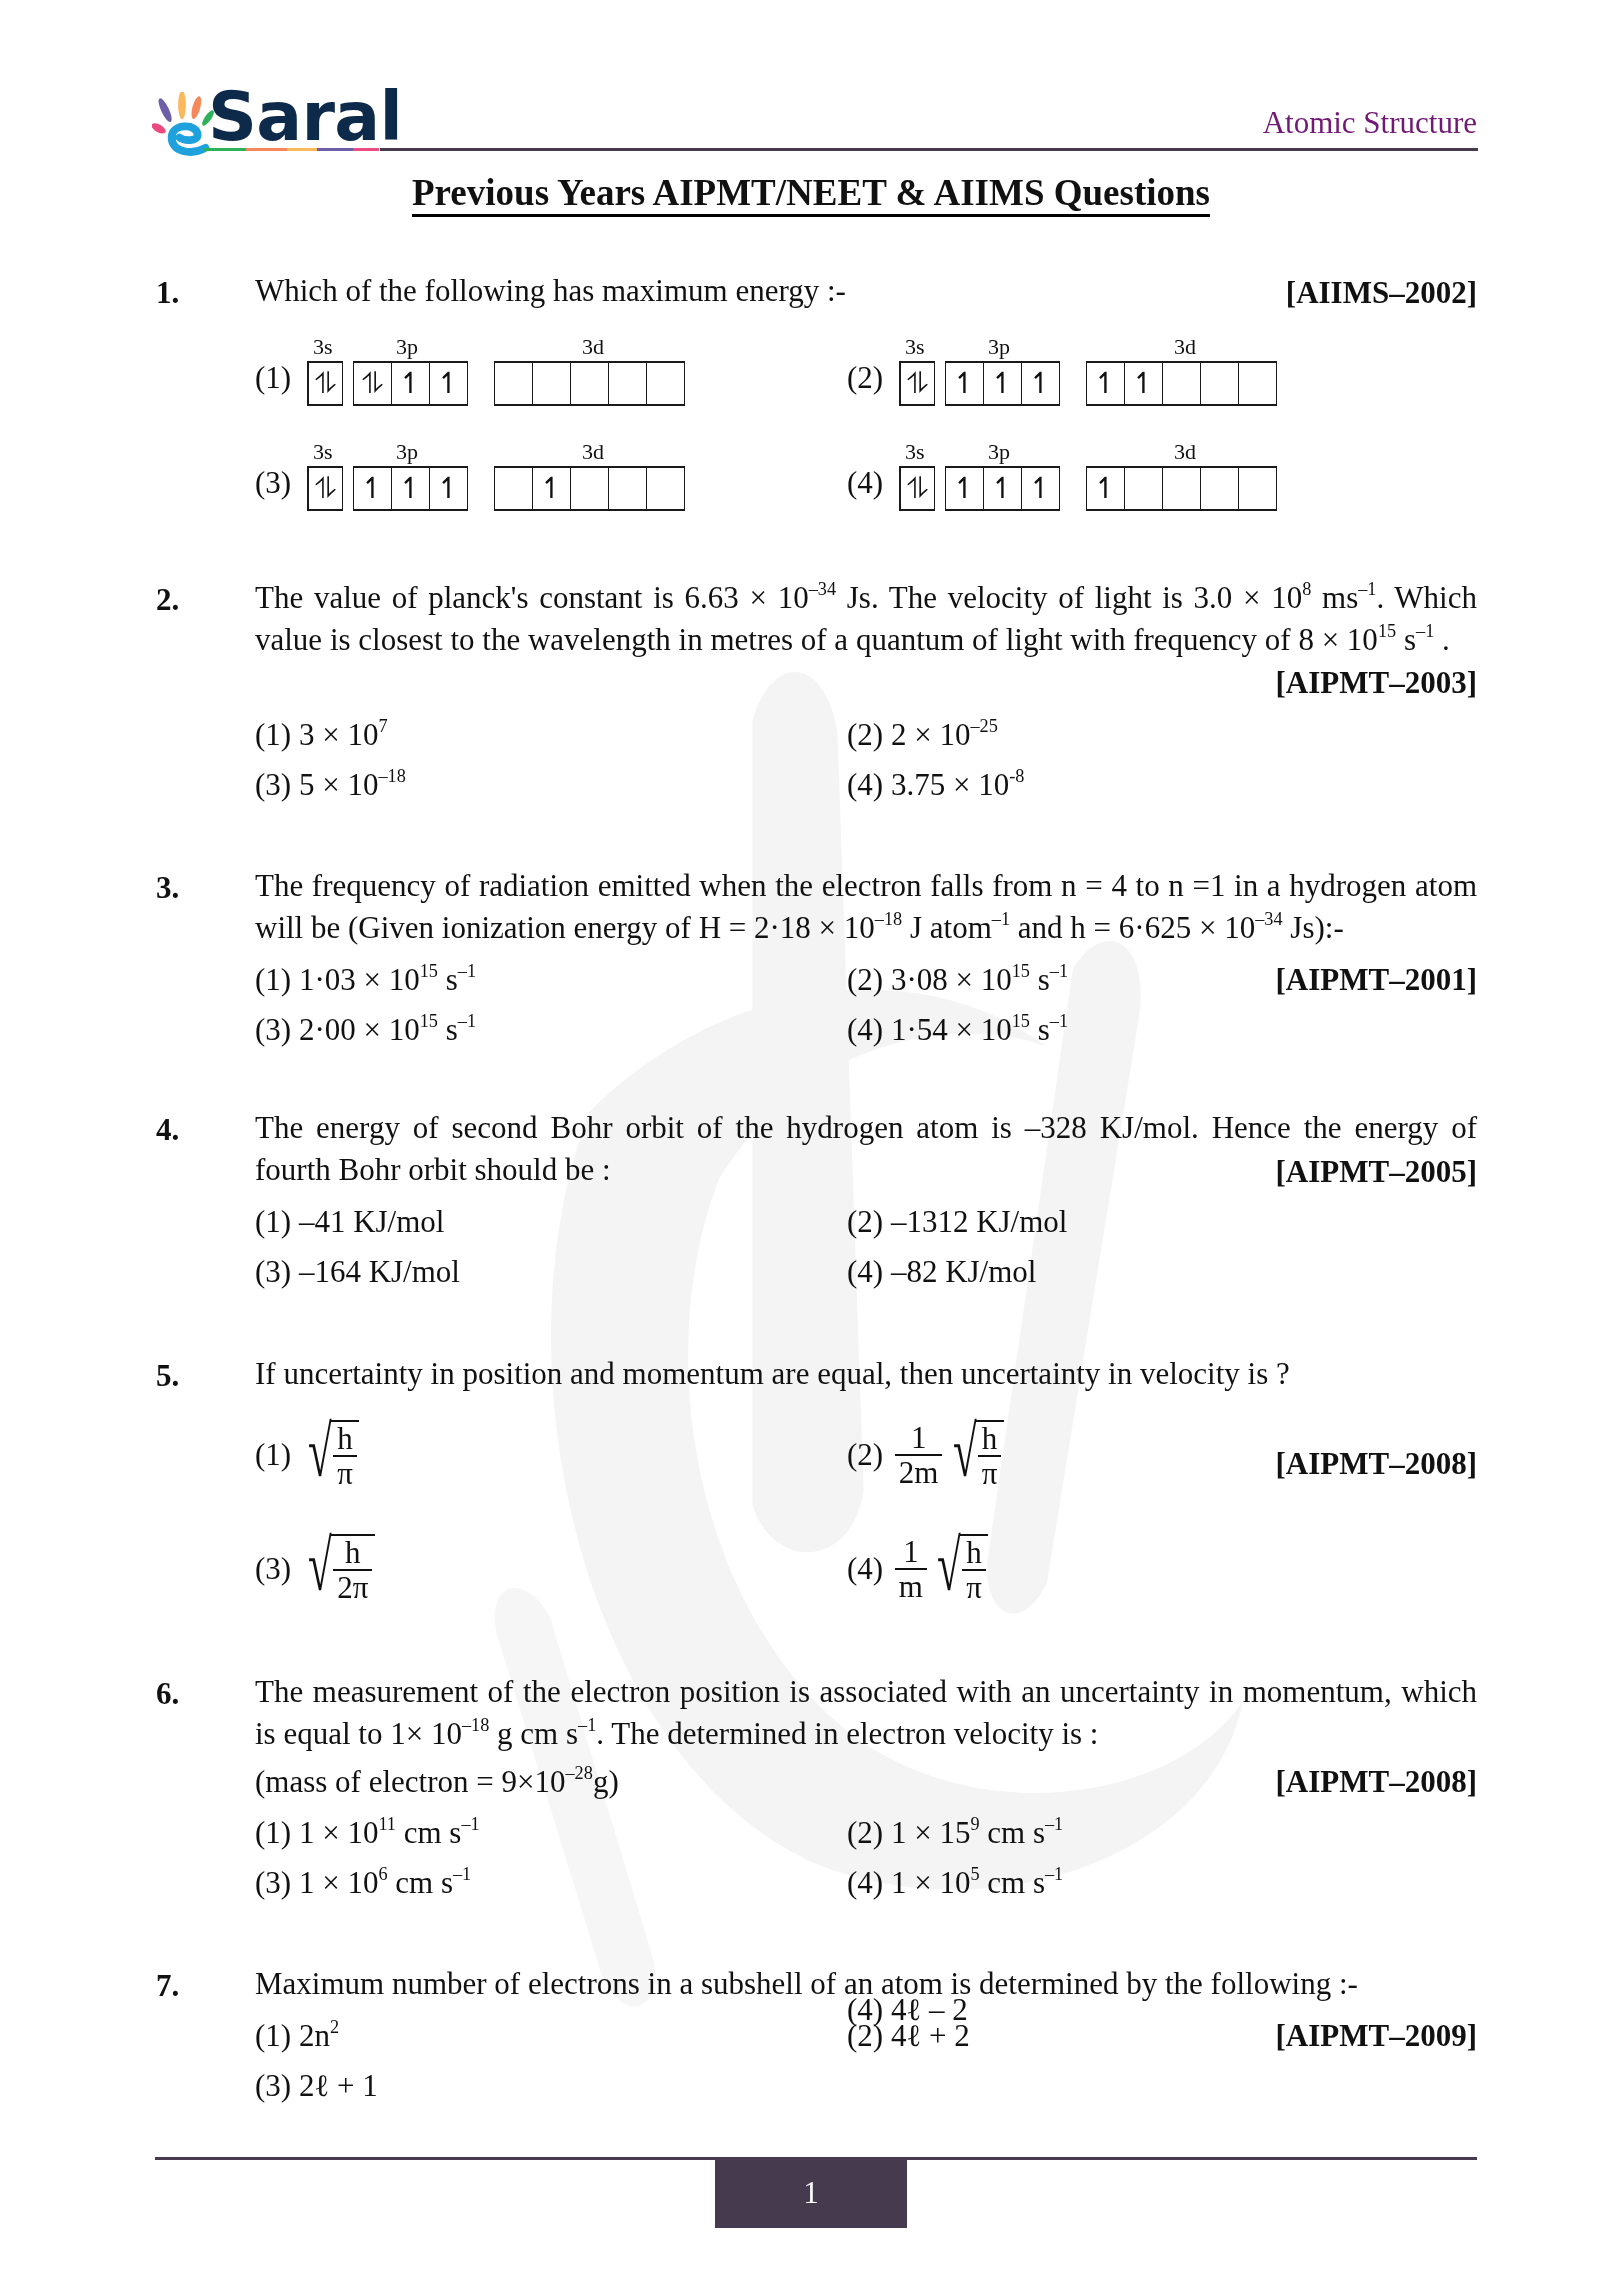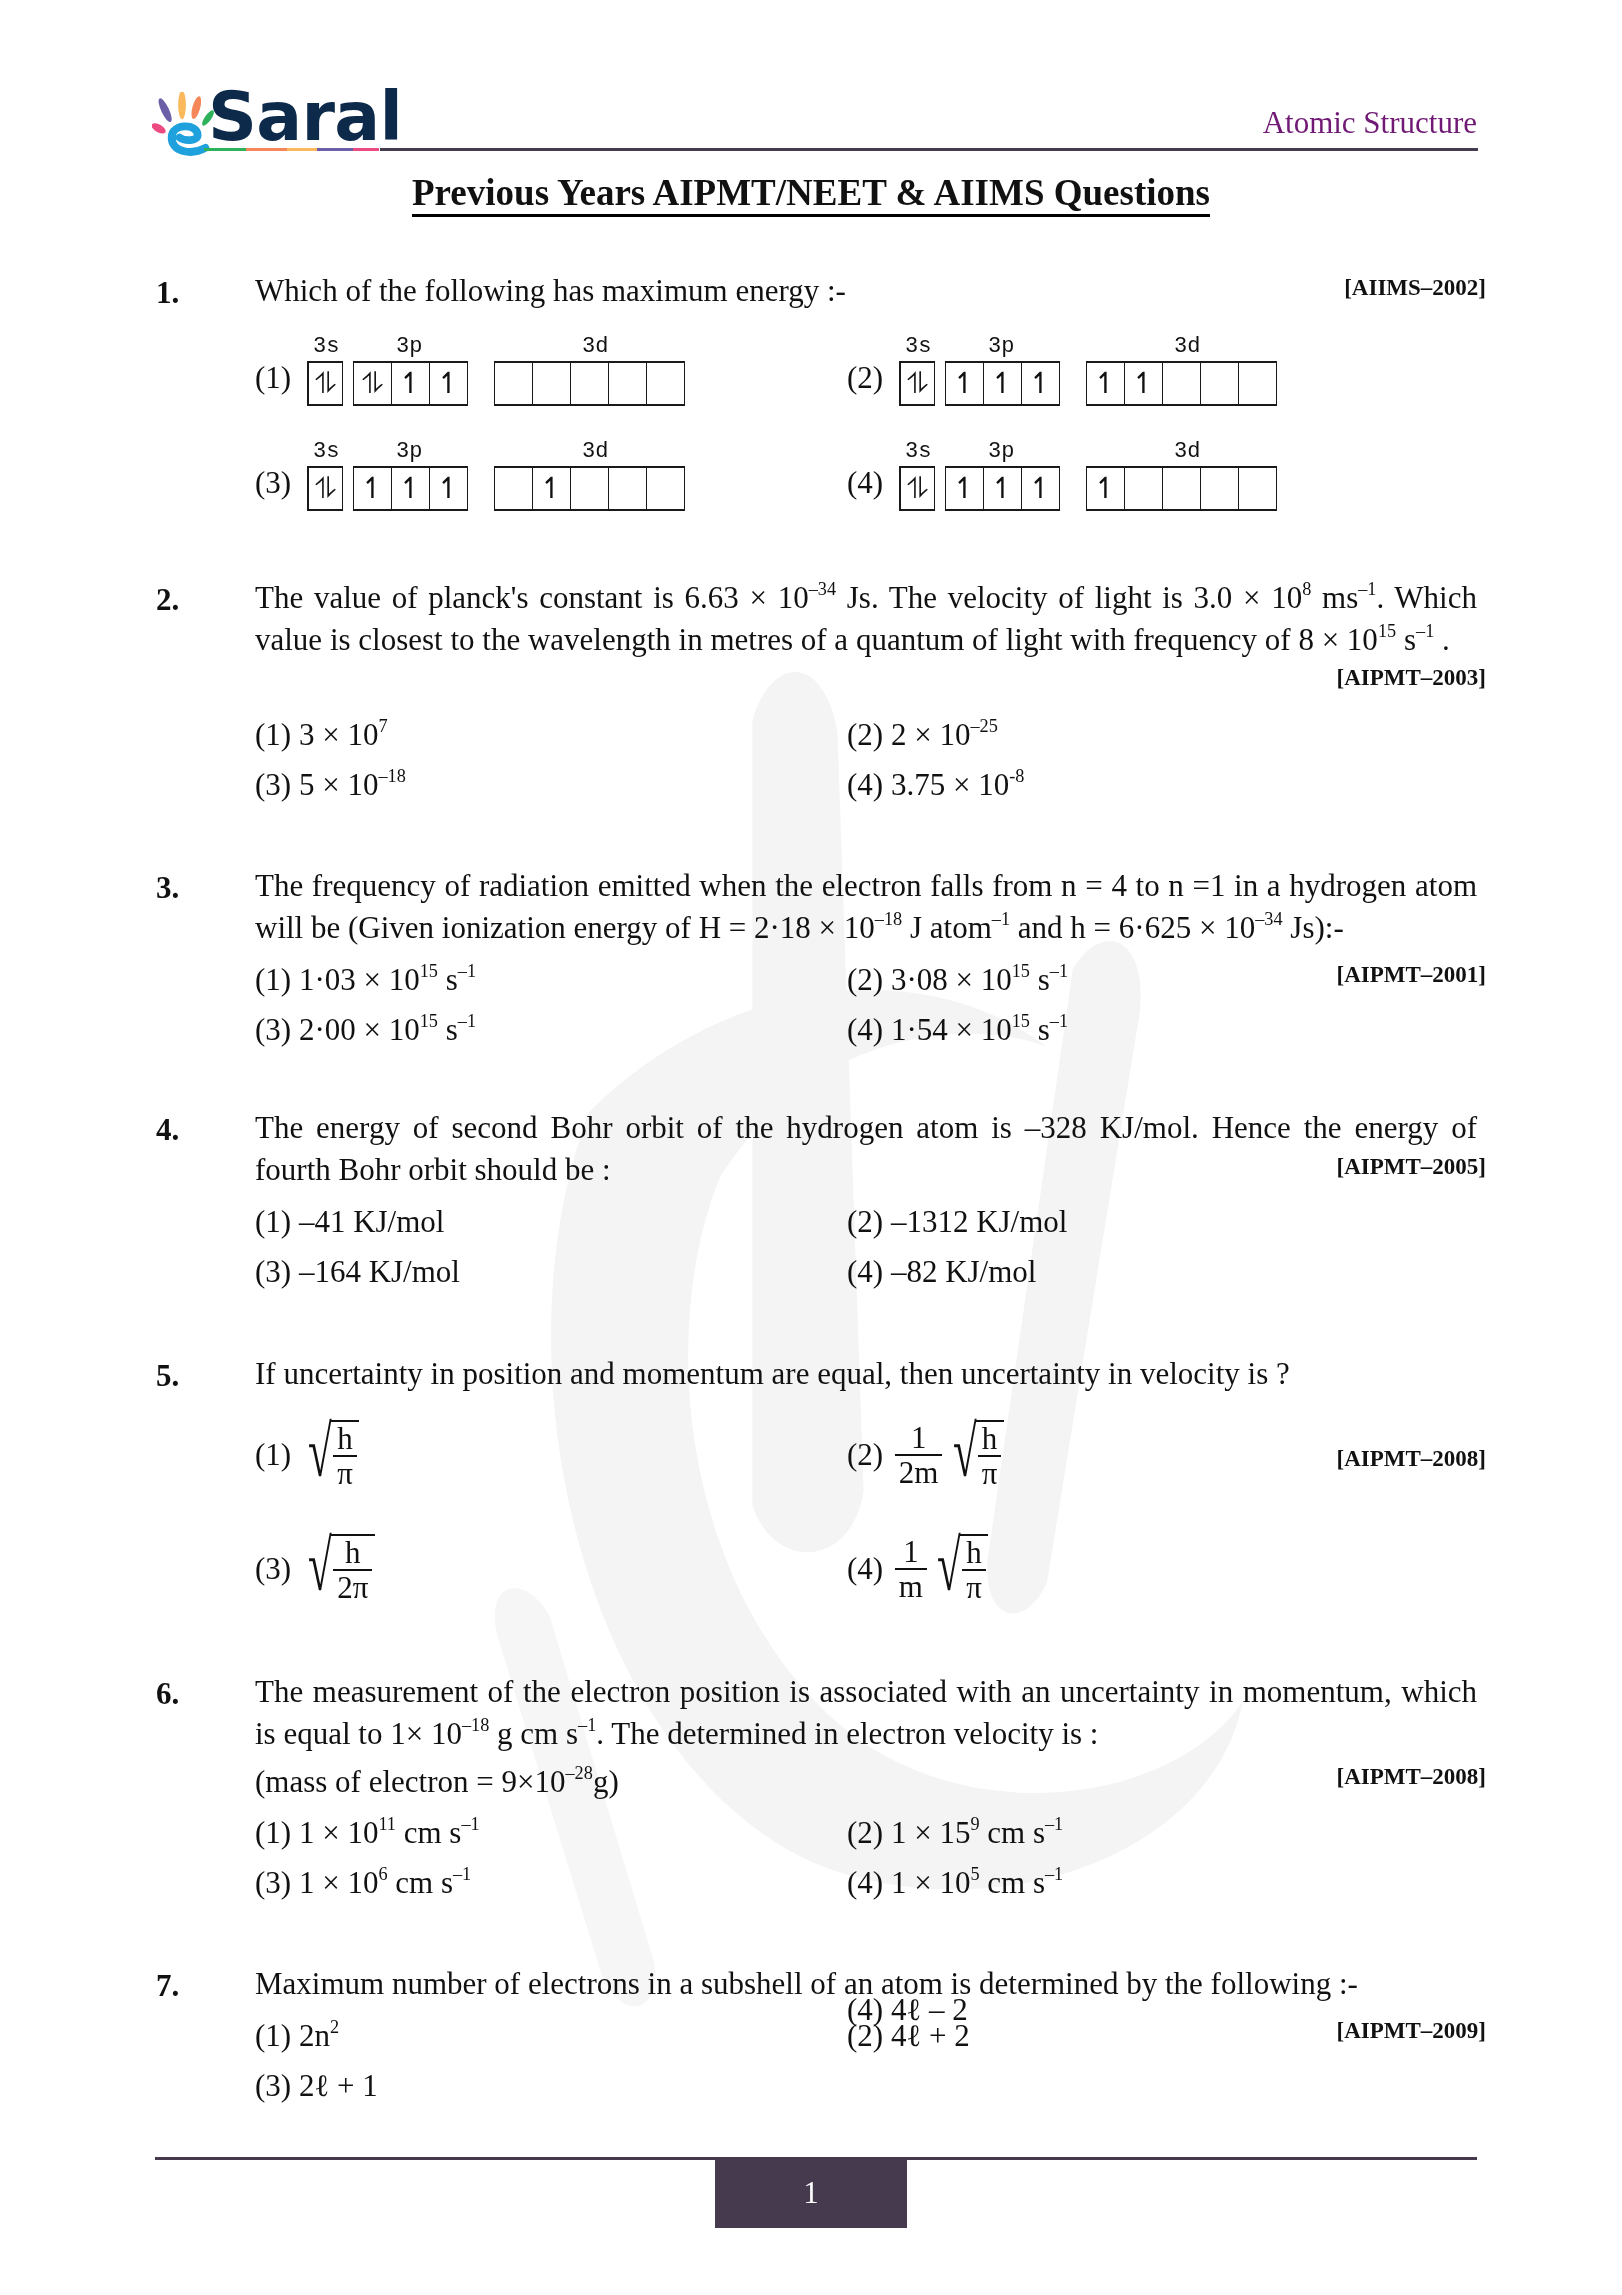--- a/index.html
+++ b/index.html
@@ -16,25 +16,25 @@
   .rainbow span { display:block; height:3.3px; }
   .chapter { right:145px; top:105px; font-size:31px; color:#701a75; }
   .title { left:0; width:1622px; top:171px; text-align:center; font-size:37px; font-weight:bold; }
   .title span { border-bottom:3.3px solid #000; padding-bottom:1.3px; }
   
   .qnum { left:156px; font-size:31px; font-weight:bold; }
   .qtext { left:255px; width:1222px; font-size:31px; line-height:42px; text-align:justify; }
   .opt { font-size:31px; white-space:nowrap; }
   .c1 { left:255px; }
   .c2 { left:847px; }
-  .tag { right:136px; font-size:23px; font-weight:bold;text-align:center; }
+  .tag { right:145px; font-size:31px; font-weight:bold;text-align:center; }
   sup { font-size:18.3px; vertical-align:13px; line-height:0; }
   
   .orb { position:absolute; }
-  .orb-label { position:absolute; font-family:Liberation Mono, monospace; font-size:22px; }
+  .orb-label { position:absolute; font-family:Liberation Serif, serif; font-size:22px; }
   .box-row { position:absolute; display:flex; border-top:2.6px solid #1a1a1a; border-bottom:2.6px solid #1a1a1a; border-left:1.3px solid #1a1a1a; }
   .box { width:37px; height:41px; border-right:1.3px solid #1a1a1a; font-family:"Liberation Sans", sans-serif;
          font-size:29px; line-height:41px; text-align:center; }
   .box.s { width:33px; border-left:0.7px solid #1a1a1a; }
   
   .math { display:inline-flex; align-items:center; vertical-align:middle; }
   .frac { display:inline-flex; flex-direction:column; align-items:center; margin:0 2.6px; }
   .frac .n { padding:0 3.9px; line-height:33px; }
   .frac .d { border-top:2px solid #111; padding:0 3.9px; line-height:33px; }
   .rad { display:inline-flex; align-items:stretch; }

